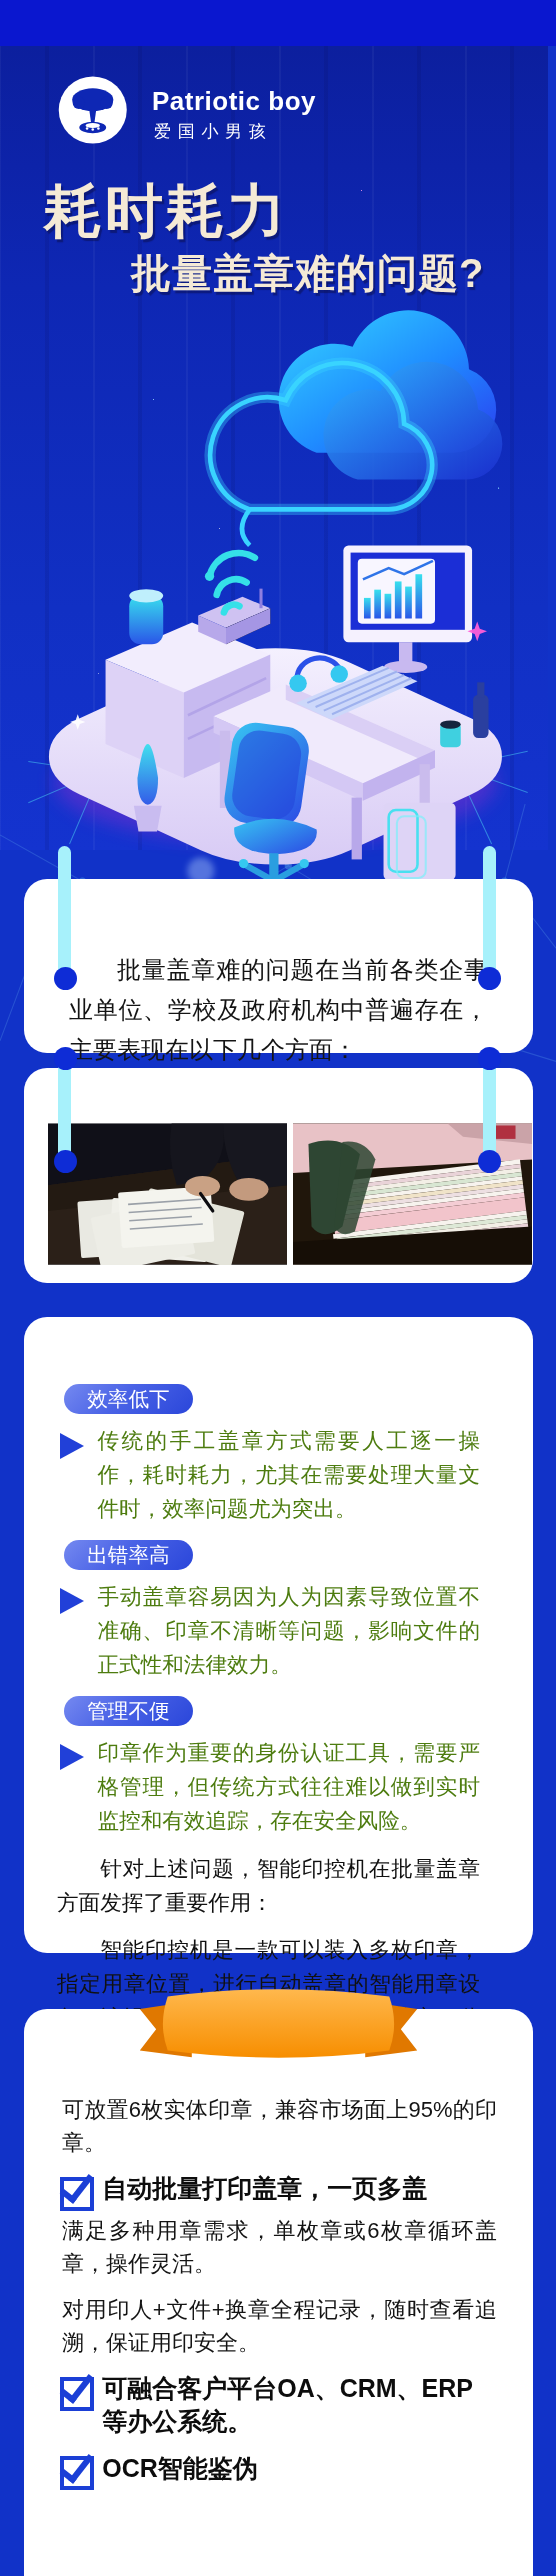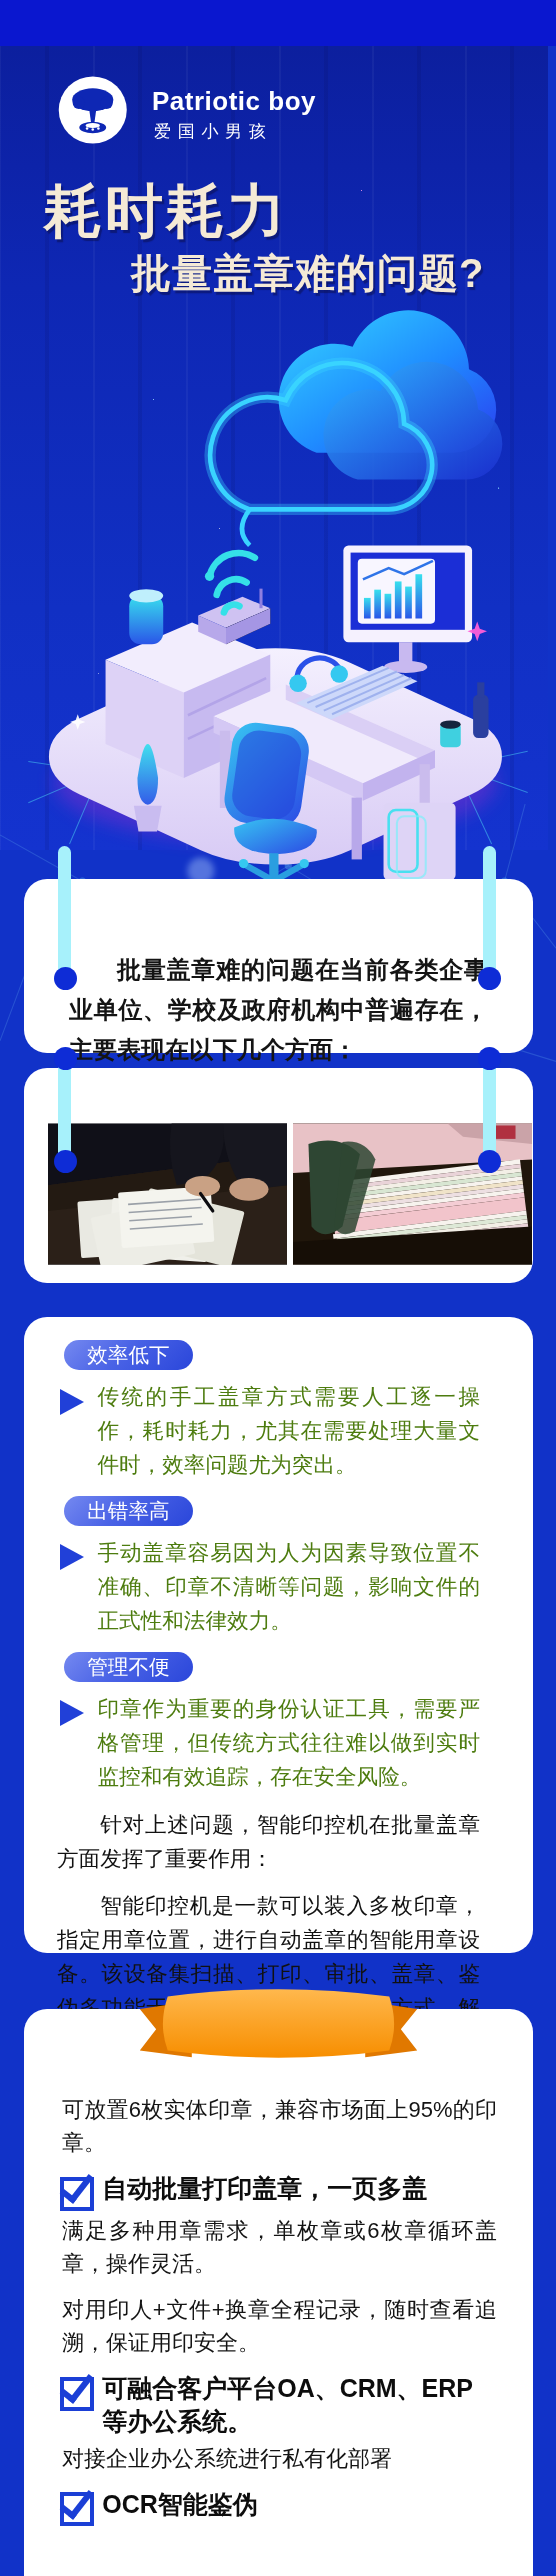--- a/index.html
+++ b/index.html
@@ -27,24 +27,24 @@
   .hero-title1{position:absolute;left:44px;top:127px;z-index:3;color:#f5ead6;font-size:58px;font-weight:bold;
                letter-spacing:3.1px;text-shadow:2.1px 3.1px 1px rgba(10,10,60,.45);}
   .hero-title2{position:absolute;left:131px;top:200px;z-index:3;color:#f5ead6;font-size:40px;font-weight:bold;
                letter-spacing:1px;text-shadow:2.1px 3.1px 1px rgba(10,10,60,.45);}
   .hero-illu{position:absolute;left:28px;top:242px;z-index:2;}
   
   .mesh-deco{position:absolute;left:0;top:773px;z-index:1;opacity:.8;}
   
   .card{position:absolute;left:24px;width:509px;background:#ffffff;border-radius:23px;z-index:4;}
   .card1{top:879px;height:174px;}
-  .card1 .txt{padding:47px 45px 0 45px;font-weight:bold;}
+  .card1 .txt{padding:47px 45px 0 45px;}
   .card2{top:1068px;height:215px;}
   .card3{top:1317px;height:636px;padding:0;}
-  .card3-inner{padding:23px 53px 0 33px;}
+  .card3-inner{padding:23px 53px 0 33px;margin-top:44px;}
   .card4{top:2009px;height:762px;}
   .card4-inner{padding:81px 36px 0 36px;}
   .para{font-size:24px;line-height:40px;color:#141414;text-align:justify;font-weight:500;}
   .para.indent{text-indent:2em;}
   
   .pin-strap{position:absolute;width:13.4px;background:#a7f1fb;border-radius:6.7px;z-index:5;}
   .pin-dot{position:absolute;width:23px;height:23px;border-radius:50%;background:#0e2cd6;z-index:6;}
   
   .photo{position:absolute;top:55px;width:239px;height:142px;overflow:hidden;z-index:5;}
   .photo.left{left:24px;}  .photo.right{left:269px;}
@@ -389,21 +389,20 @@
         <p class="adv-desc">满足多种用章需求，单枚章或6枚章循环盖章，操作灵活。</p>
       </div>
       <div class="adv">
         <p class="adv-desc">对用印人+文件+换章全程记录，随时查看追溯，保证用印安全。</p>
       </div>
       <div class="adv">
         <div class="adv-head">
             <span class="check"></span>
           <p class="adv-title">可融合客户平台OA、CRM、ERP等办公系统。</p>
           </div>
-        <p class="adv-desc">对接企业办公系统进行私有化部署</p>
       </div>
       <div class="adv">
         <div class="adv-head">
             <span class="check"></span>
           <p class="adv-title">OCR智能鉴伪</p>
           </div>
 
       </div>
 
     </div>

